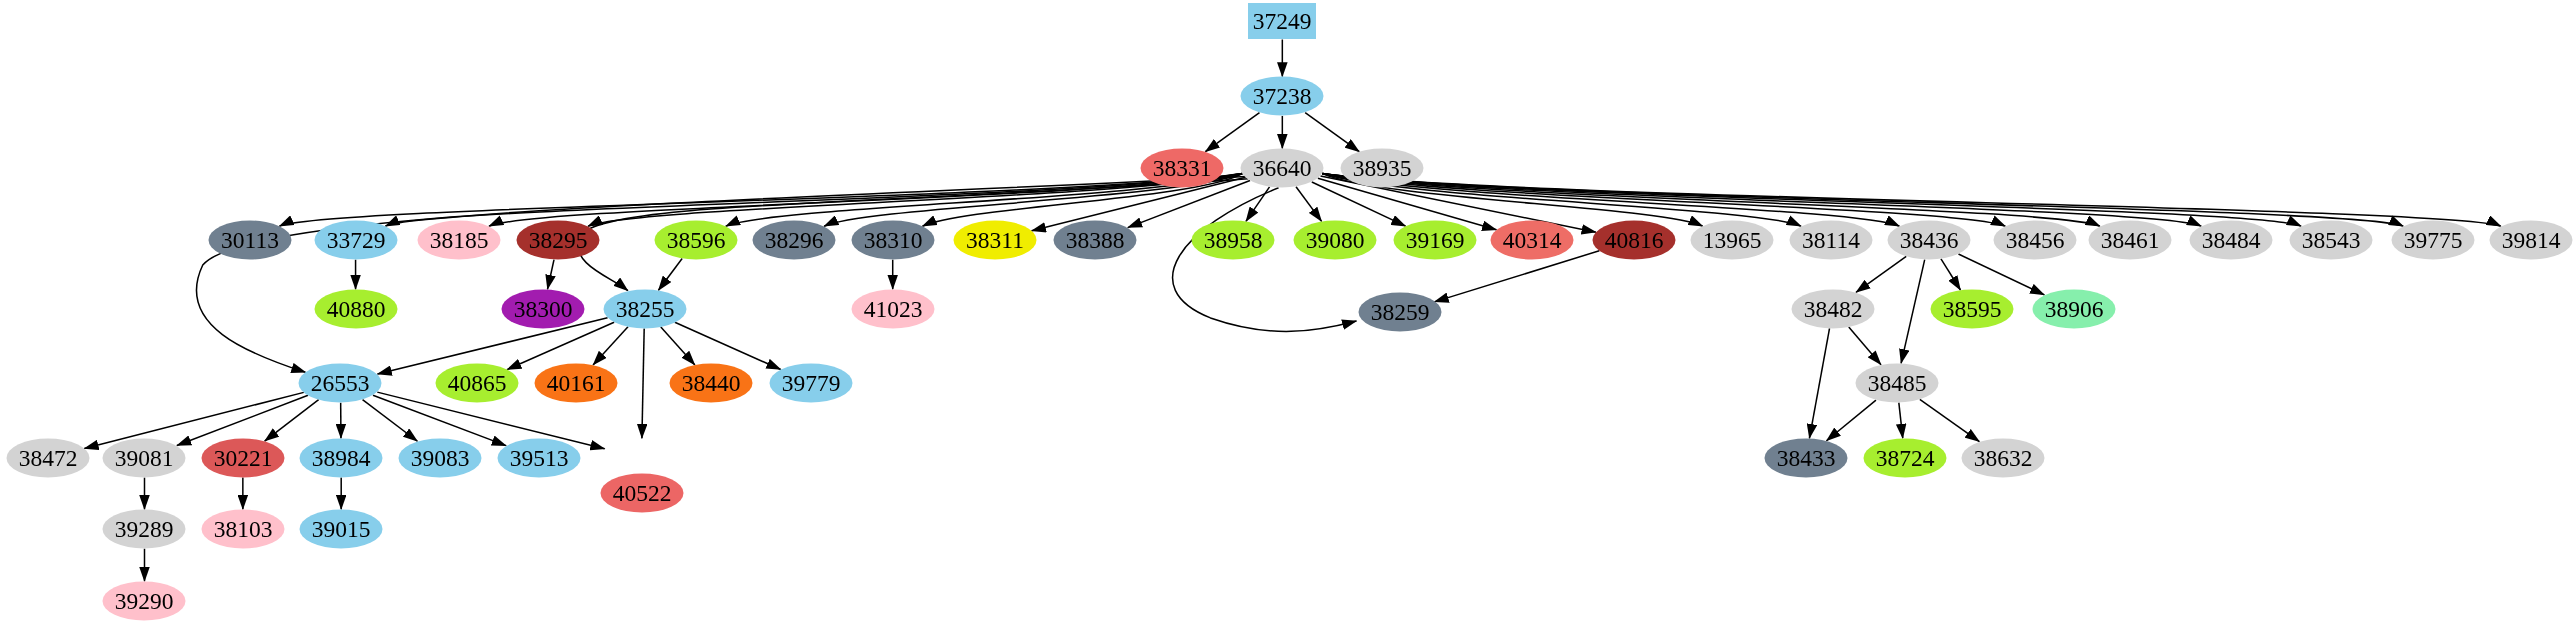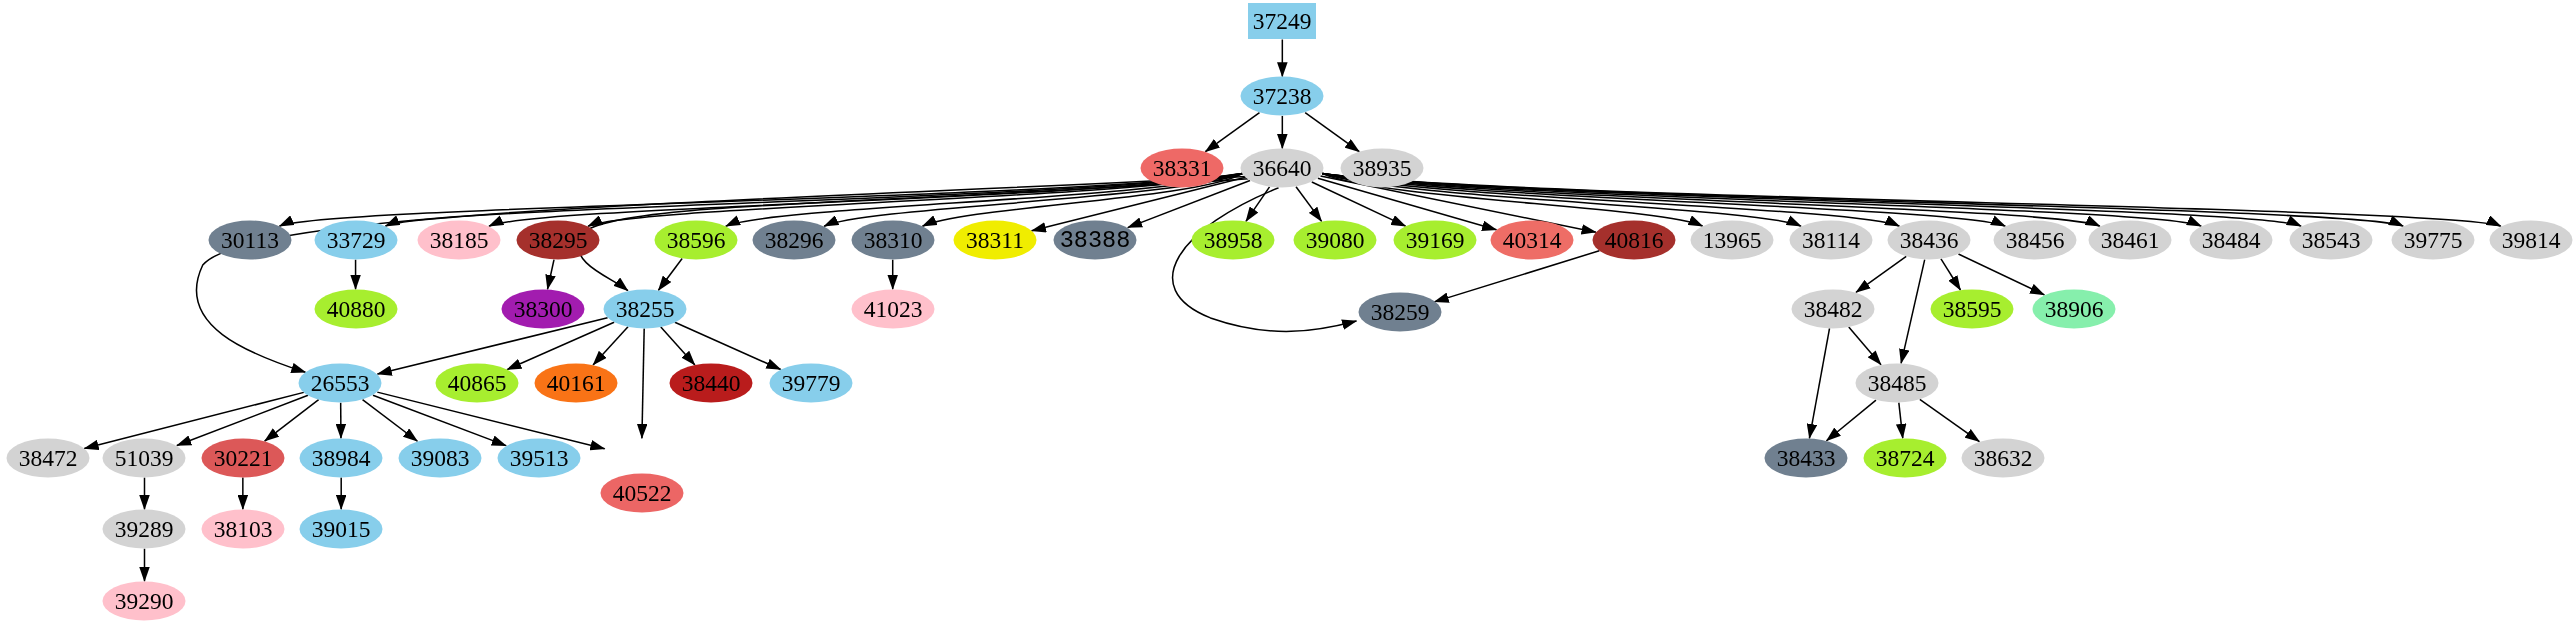--- a/index.html
+++ b/index.html
@@ -106,21 +106,21 @@
       <div class="node" style="left: 1282px; top: 168px; width: 83px; height: 39px; background: rgb(211, 211, 211);">36640</div>
       <div class="node" style="left: 1382px; top: 168px; width: 83px; height: 39px; background: rgb(211, 211, 211);">38935</div>
       <div class="node" style="left: 250px; top: 240px; width: 83px; height: 39px; background: rgb(112, 128, 144);">30113</div>
       <div class="node" style="left: 356px; top: 240px; width: 83px; height: 39px; background: rgb(135, 206, 235);">33729</div>
       <div class="node" style="left: 459px; top: 240px; width: 83px; height: 39px; background: rgb(255, 192, 203);">38185</div>
       <div class="node" style="left: 558px; top: 240px; width: 83px; height: 39px; background: rgb(165, 48, 44);">38295</div>
       <div class="node" style="left: 696px; top: 240px; width: 83px; height: 39px; background: rgb(167, 238, 47);">38596</div>
       <div class="node" style="left: 794px; top: 240px; width: 83px; height: 39px; background: rgb(112, 128, 144);">38296</div>
       <div class="node" style="left: 893px; top: 240px; width: 83px; height: 39px; background: rgb(112, 128, 144);">38310</div>
       <div class="node" style="left: 995px; top: 240px; width: 83px; height: 39px; background: rgb(240, 237, 0);">38311</div>
-      <div class="node" style="left: 1095px; top: 240px; width: 83px; height: 39px; background: rgb(112, 128, 144); font-family: Liberation Mono, monospace;">38388</div>
+      <div class="node" style="left: 1095px; top: 240px; width: 83px; height: 39px; background: rgb(112, 128, 144);">38388</div>
       <div class="node" style="left: 1233px; top: 240px; width: 83px; height: 39px; background: rgb(167, 238, 47);">38958</div>
       <div class="node" style="left: 1335px; top: 240px; width: 83px; height: 39px; background: rgb(167, 238, 47);">39080</div>
       <div class="node" style="left: 1435px; top: 240px; width: 83px; height: 39px; background: rgb(167, 238, 47);">39169</div>
       <div class="node" style="left: 1532px; top: 240px; width: 83px; height: 39px; background: rgb(238, 109, 102);">40314</div>
       <div class="node" style="left: 1634px; top: 240px; width: 83px; height: 39px; background: rgb(165, 48, 44);">40816</div>
       <div class="node" style="left: 1732px; top: 240px; width: 83px; height: 39px; background: rgb(211, 211, 211);">13965</div>
       <div class="node" style="left: 1831px; top: 240px; width: 83px; height: 39px; background: rgb(211, 211, 211);">38114</div>
       <div class="node" style="left: 1929px; top: 240px; width: 83px; height: 39px; background: rgb(211, 211, 211);">38436</div>
       <div class="node" style="left: 2035px; top: 240px; width: 83px; height: 39px; background: rgb(211, 211, 211);">38456</div>
       <div class="node" style="left: 2130px; top: 240px; width: 83px; height: 39px; background: rgb(211, 211, 211);">38461</div>
@@ -132,25 +132,25 @@
       <div class="node" style="left: 543px; top: 309px; width: 83px; height: 39px; background: #a21caf;">38300</div>
       <div class="node" style="left: 645px; top: 309px; width: 83px; height: 39px; background: rgb(135, 206, 235);">38255</div>
       <div class="node" style="left: 893px; top: 309px; width: 83px; height: 39px; background: rgb(255, 192, 203);">41023</div>
       <div class="node" style="left: 1400px; top: 312px; width: 83px; height: 39px; background: rgb(112, 128, 144);">38259</div>
       <div class="node" style="left: 1833px; top: 309px; width: 83px; height: 39px; background: rgb(211, 211, 211);">38482</div>
       <div class="node" style="left: 1972px; top: 309px; width: 83px; height: 39px; background: rgb(167, 238, 47);">38595</div>
       <div class="node" style="left: 2074px; top: 309px; width: 83px; height: 39px; background: #86efac;">38906</div>
       <div class="node" style="left: 340px; top: 383px; width: 83px; height: 39px; background: rgb(135, 206, 235);">26553</div>
       <div class="node" style="left: 477px; top: 383px; width: 83px; height: 39px; background: rgb(167, 238, 47);">40865</div>
       <div class="node" style="left: 576px; top: 383px; width: 83px; height: 39px; background: #f97316;">40161</div>
-      <div class="node" style="left: 711px; top: 383px; width: 83px; height: 39px; background: #b91c1c;">38440</div>
+      <div class="node" style="left: 711px; top: 383px; width: 83px; height: 39px; background: #f97316;">38440</div>
       <div class="node" style="left: 811px; top: 383px; width: 83px; height: 39px; background: rgb(135, 206, 235);">39779</div>
       <div class="node" style="left: 1897px; top: 383px; width: 83px; height: 39px; background: rgb(211, 211, 211);">38485</div>
       <div class="node" style="left: 48px; top: 458px; width: 83px; height: 39px; background: rgb(211, 211, 211);">38472</div>
-      <div class="node" style="left: 144px; top: 458px; width: 83px; height: 39px; background: rgb(211, 211, 211);">51039</div>
+      <div class="node" style="left: 144px; top: 458px; width: 83px; height: 39px; background: rgb(211, 211, 211);">39081</div>
       <div class="node" style="left: 243px; top: 458px; width: 83px; height: 39px; background: rgb(220, 88, 88);">30221</div>
       <div class="node" style="left: 341px; top: 458px; width: 83px; height: 39px; background: rgb(135, 206, 235);">38984</div>
       <div class="node" style="left: 440px; top: 458px; width: 83px; height: 39px; background: rgb(135, 206, 235);">39083</div>
       <div class="node" style="left: 539px; top: 458px; width: 83px; height: 39px; background: rgb(135, 206, 235);">39513</div>
       <div class="node" style="left: 642px; top: 458px; width: 83px; height: 39px; background: rgb(236, 102, 101); margin-top: 35px;">40522</div>
       <div class="node" style="left: 1806px; top: 458px; width: 83px; height: 39px; background: rgb(112, 128, 144);">38433</div>
       <div class="node" style="left: 1905px; top: 458px; width: 83px; height: 39px; background: rgb(167, 238, 47);">38724</div>
       <div class="node" style="left: 2003px; top: 458px; width: 83px; height: 39px; background: rgb(211, 211, 211);">38632</div>
       <div class="node" style="left: 144px; top: 529px; width: 83px; height: 39px; background: rgb(211, 211, 211);">39289</div>
       <div class="node" style="left: 243px; top: 529px; width: 83px; height: 39px; background: rgb(255, 192, 203);">38103</div>

